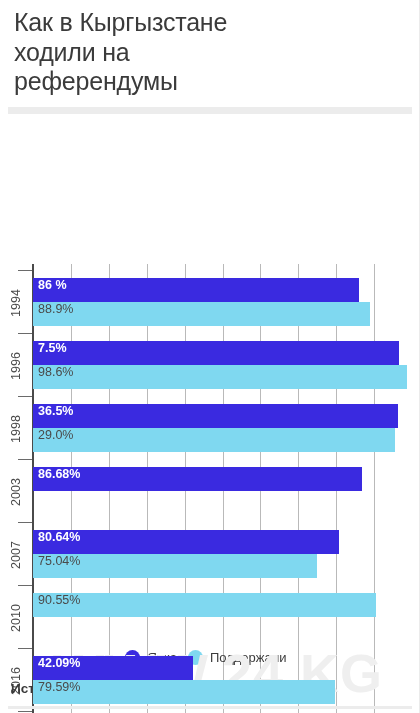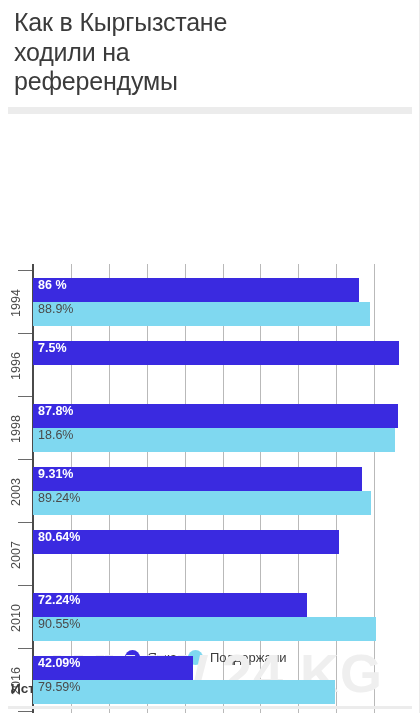--- a/index.html
+++ b/index.html
@@ -226,52 +226,52 @@
           <div class="bar-row">
             <div class="bar support" style="width: 336.931px;"></div>
             <div class="bar-label support-lbl">88.9%</div>
           </div>
         </div>
         <div class="group" style="top: 77px;">
           <div class="bar-row">
             <div class="bar turnout" style="width: 366.114px;"></div>
             <div class="bar-label turnout-lbl">7.5%</div>
           </div>
+          <div class="bar-row">
+            <div class="bar support" style="width: 373.694px;"></div>
+            <div class="bar-label support-lbl">98.6%</div>
+          </div>
         </div>
         <div class="group" style="top: 140px;">
           <div class="bar-row">
             <div class="bar turnout" style="width: 365.356px;"></div>
-            <div class="bar-label turnout-lbl">87.8%</div>
+            <div class="bar-label turnout-lbl">36.5%</div>
           </div>
           <div class="bar-row">
             <div class="bar support" style="width: 361.566px;"></div>
-            <div class="bar-label support-lbl">18.6%</div>
+            <div class="bar-label support-lbl">29.0%</div>
           </div>
         </div>
         <div class="group" style="top: 203px;">
           <div class="bar-row">
             <div class="bar turnout" style="width: 328.517px;"></div>
-            <div class="bar-label turnout-lbl">9.31%</div>
-          </div>
-          <div class="bar-row">
-            <div class="bar support" style="width: 338.22px;"></div>
-            <div class="bar-label support-lbl">89.24%</div>
+            <div class="bar-label turnout-lbl">86.68%</div>
           </div>
         </div>
         <div class="group" style="top: 266px; text-align: center;">
           <div class="bar-row">
             <div class="bar turnout" style="width: 305.626px;"></div>
             <div class="bar-label turnout-lbl">80.64%</div>
           </div>
+          <div class="bar-row">
+            <div class="bar support" style="width: 284.402px;"></div>
+            <div class="bar-label support-lbl">75.04%</div>
+          </div>
         </div>
         <div class="group" style="top: 329px;">
-          <div class="bar-row">
-            <div class="bar turnout" style="width: 273.79px;"></div>
-            <div class="bar-label turnout-lbl">72.24%</div>
-          </div>
           <div class="bar-row">
             <div class="bar support" style="width: 343.185px;"></div>
             <div class="bar-label support-lbl">90.55%</div>
           </div>
         </div>
         <div class="group" style="top: 392px;">
           <div class="bar-row">
             <div class="bar turnout" style="width: 159.521px;"></div>
             <div class="bar-label turnout-lbl">42.09%</div>
           </div>

